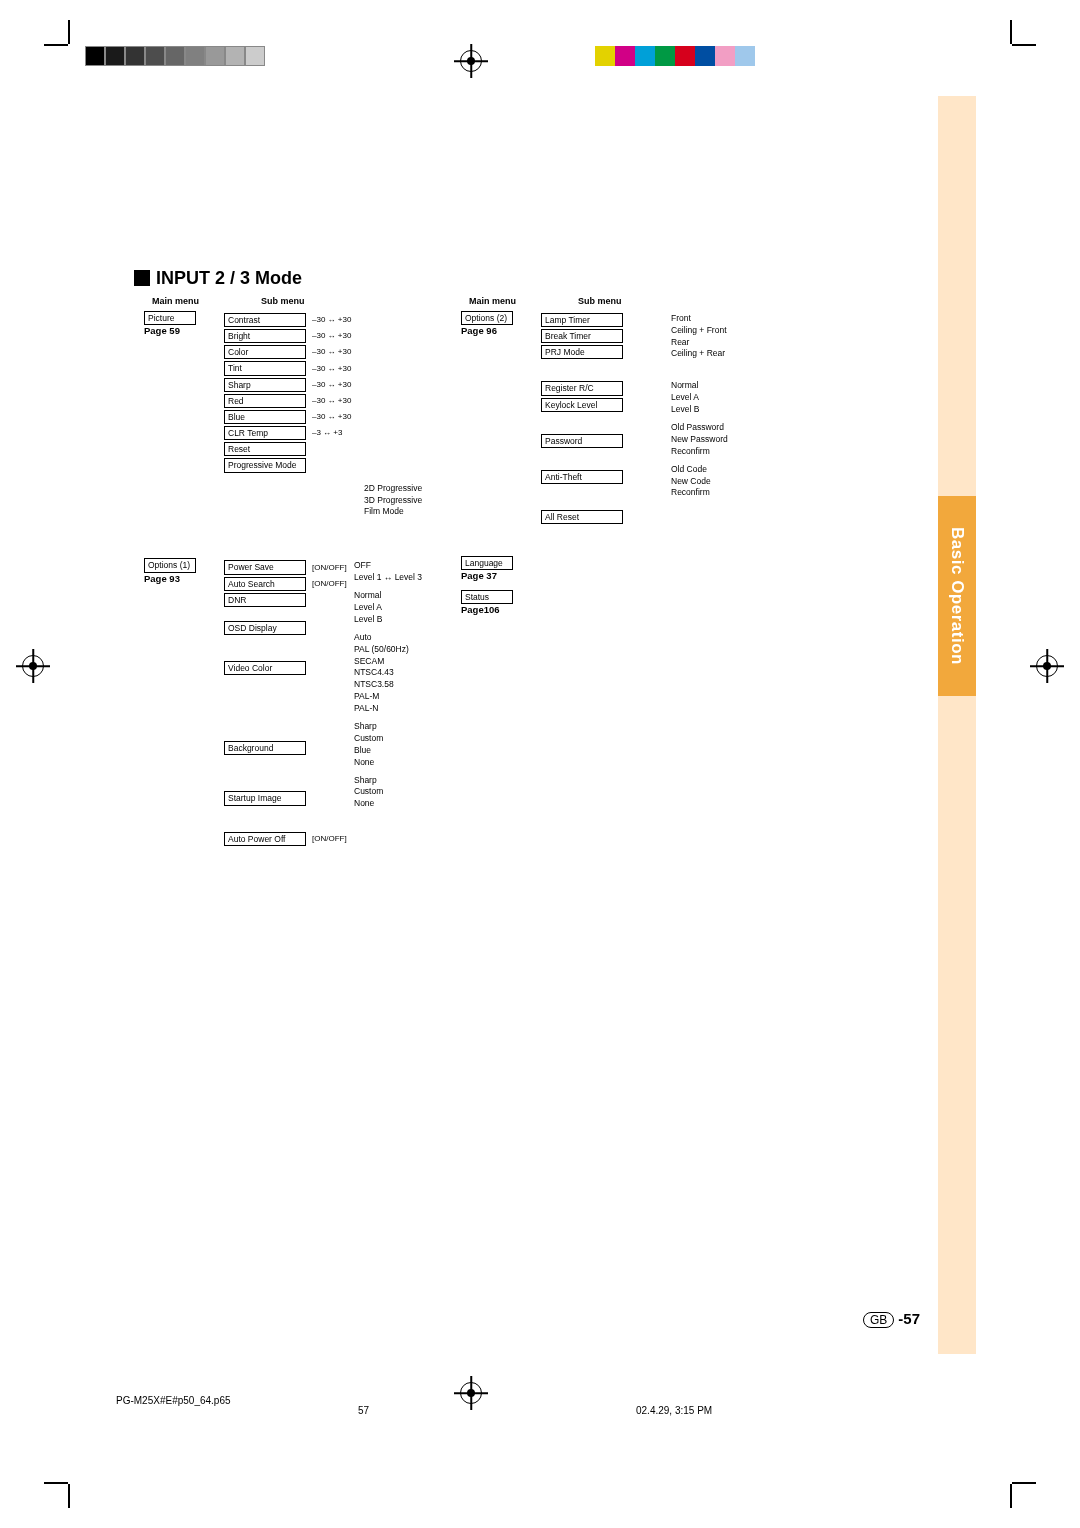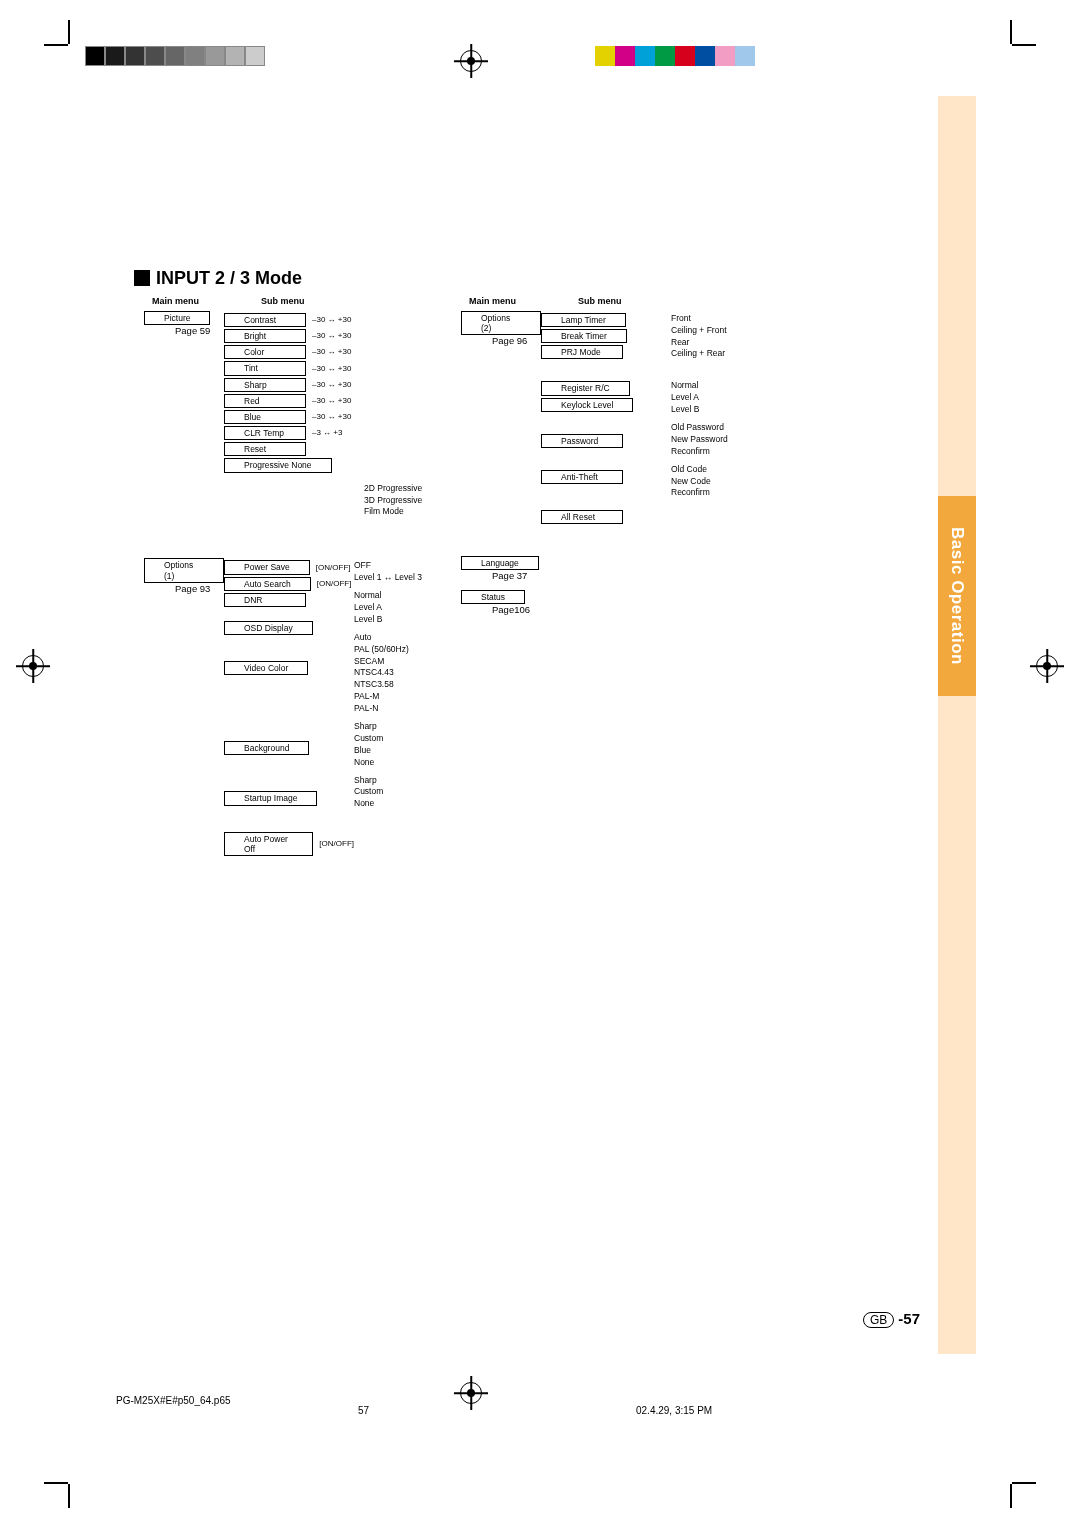--- a/index.html
+++ b/index.html
@@ -68,25 +68,25 @@
     display: inline-block; width: 16px; height: 16px; background: #000;
     vertical-align: -2px; margin-right: 6px;
   }
 
   .menu-tree {
     position: absolute;
     font-size: 9px;
     line-height: 1.2;
   }
   .col-label { font-weight: bold; font-size: 9px; }
-  .page-ref { font-weight: normal; font-size: 9.5px; margin-left: 31px; }
+  .page-ref { font-weight: bold; font-size: 9.5px; }
 
   .box {
     border: 0.8px solid #000;
-    padding: 1px 19px;
+    padding: 1px 3px;
     background: #fff;
     display: inline-block;
     font-size: 8.5px;
     min-width: 52px;
   }
   .box.wide { min-width: 82px; }
   .sub-row { margin: 2px 0; display: flex; align-items: center; gap: 6px; }
   .sub-row .range { font-size: 8px; text-align: center; }
   .plain-list { font-size: 8.5px; line-height: 1.4; margin: 2px 0 6px 0; }
   
@@ -237,21 +237,21 @@
             <span class="range">–30 ↔ +30</span>
           </div>
           <div class="sub-row">
             <span class="box wide">CLR Temp</span>
             <span class="range">–3 ↔ +3</span>
           </div>
           <div class="sub-row">
             <span class="box wide">Reset</span>
           </div>
           <div class="sub-row">
-            <span class="box wide">Progressive None</span>
+            <span class="box wide">Progressive Mode</span>
           </div>
         </div>
     </div>
     <div id="progressive" class="plain-list" style="margin-left:220px;">
         <div class="plain-list">
           <div>2D Progressive</div>
           <div>3D Progressive</div>
           <div>Film Mode</div>
         </div>
       </div>

